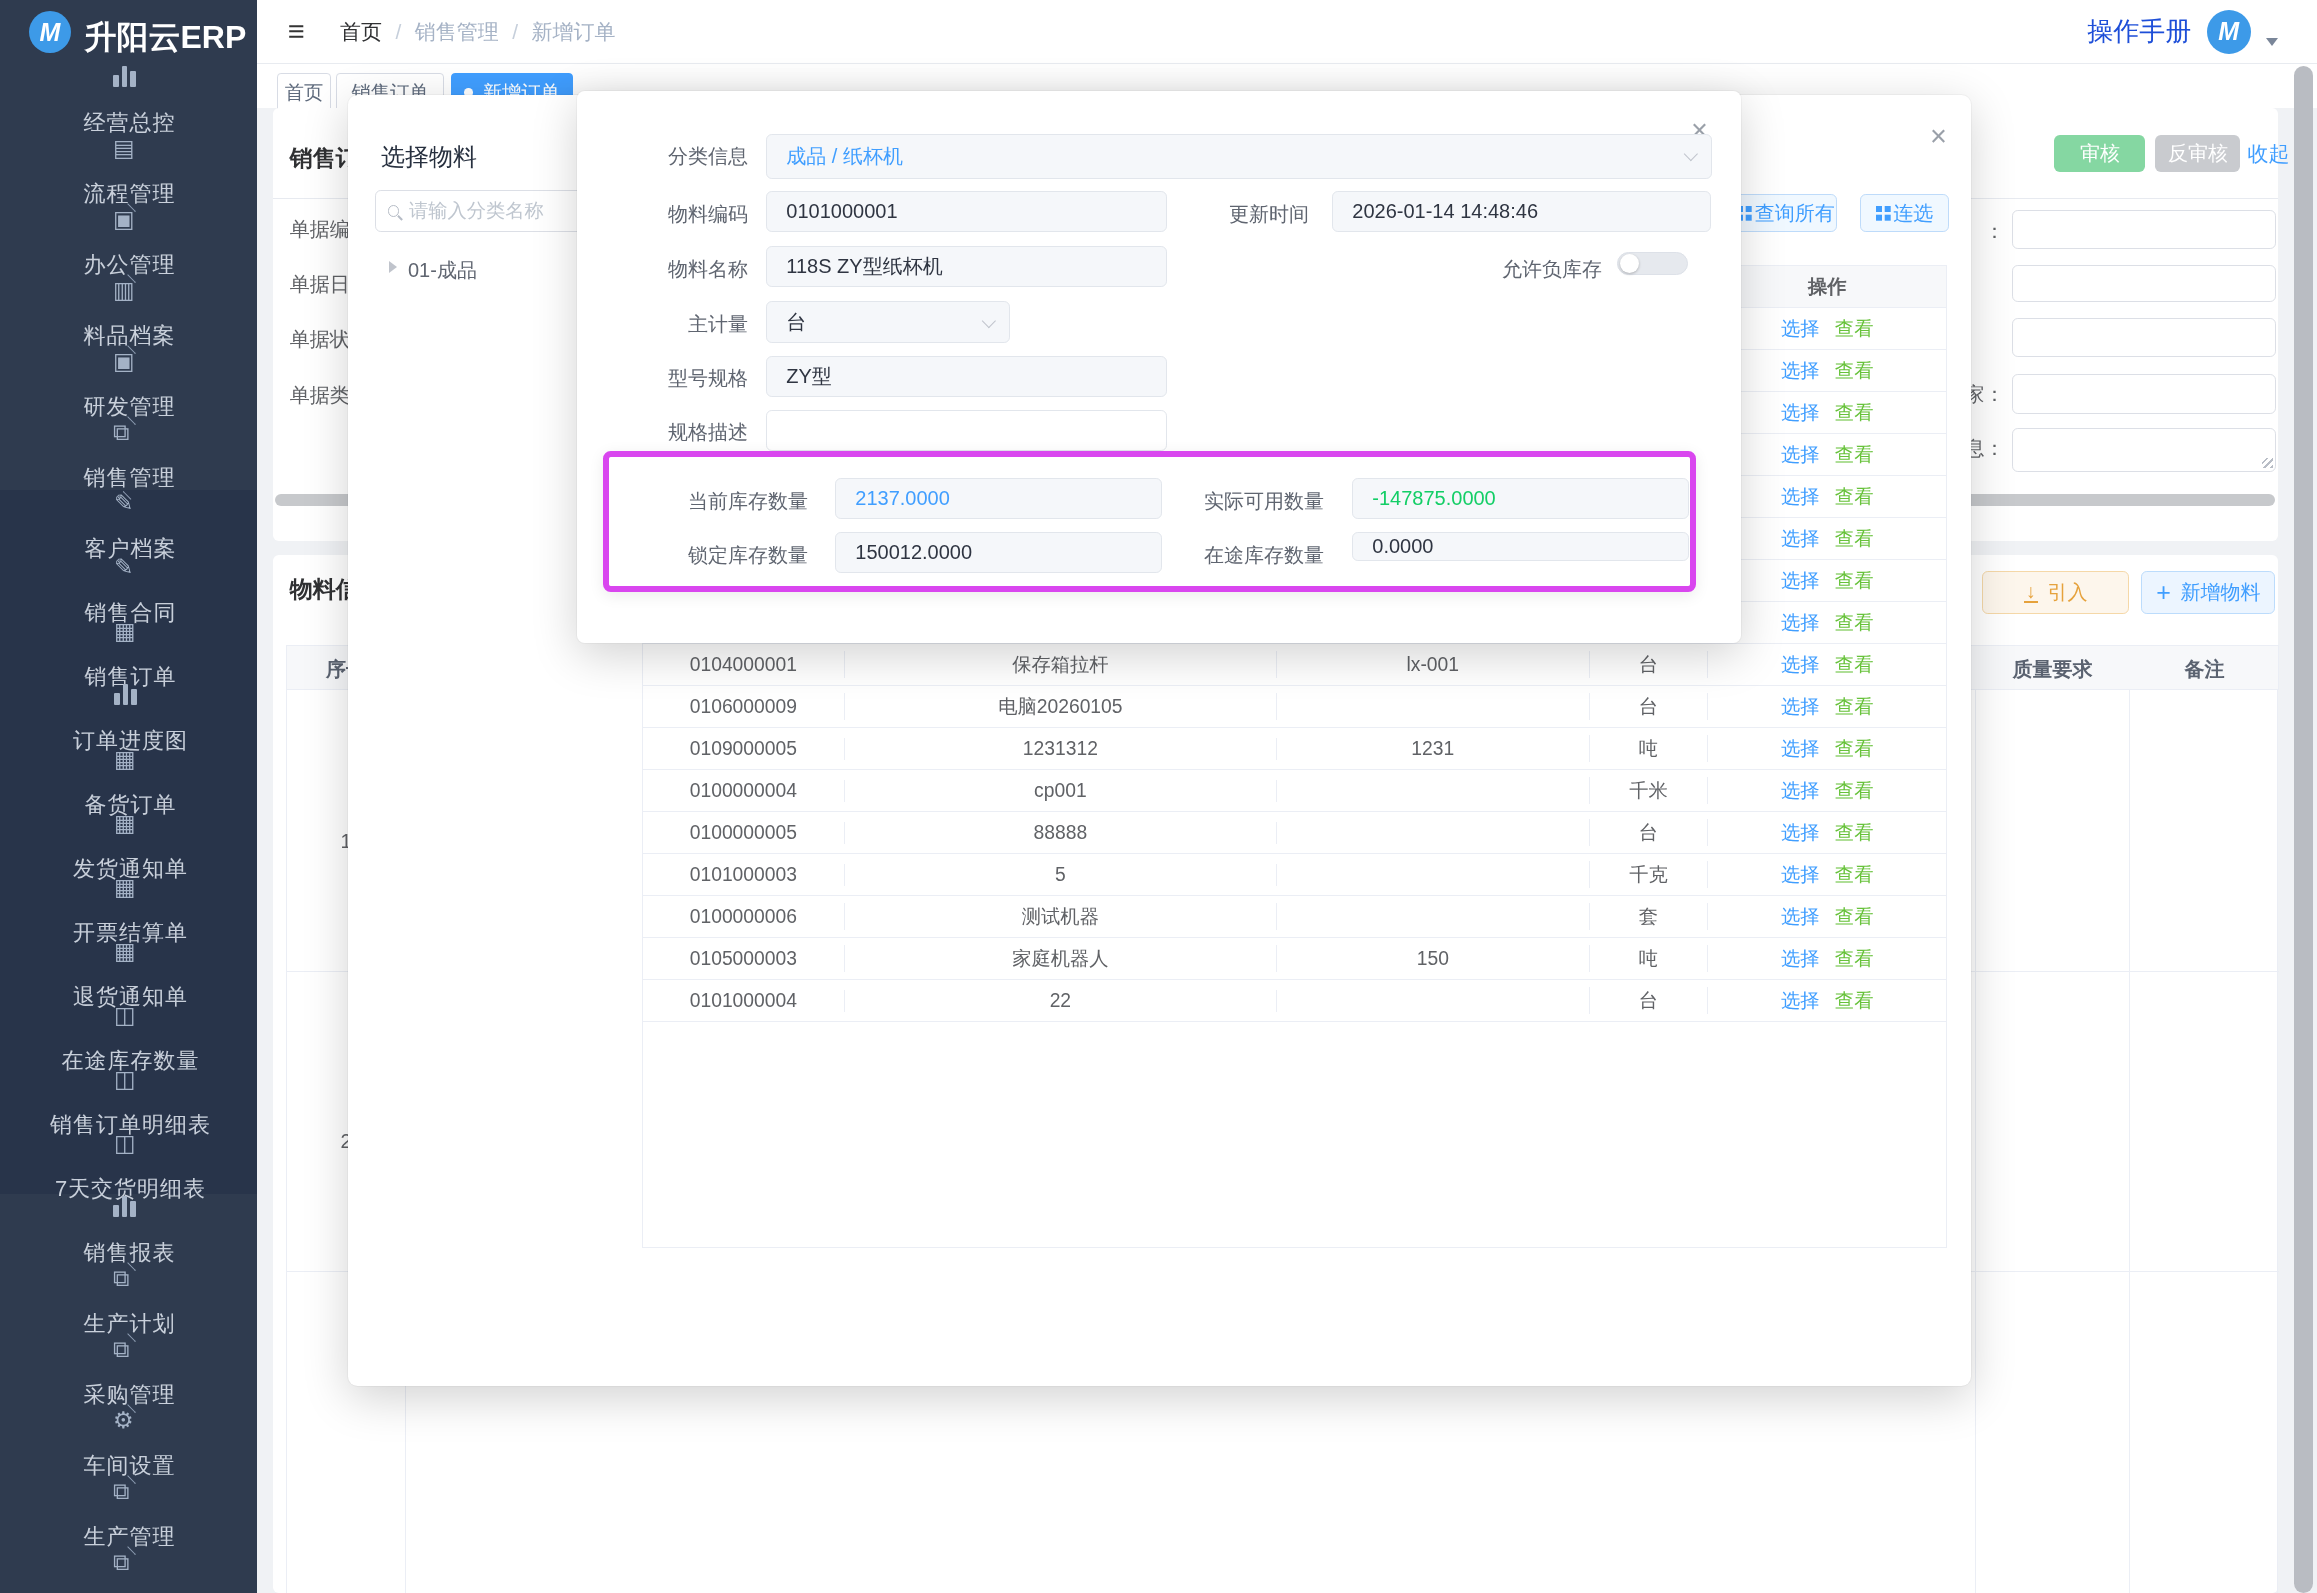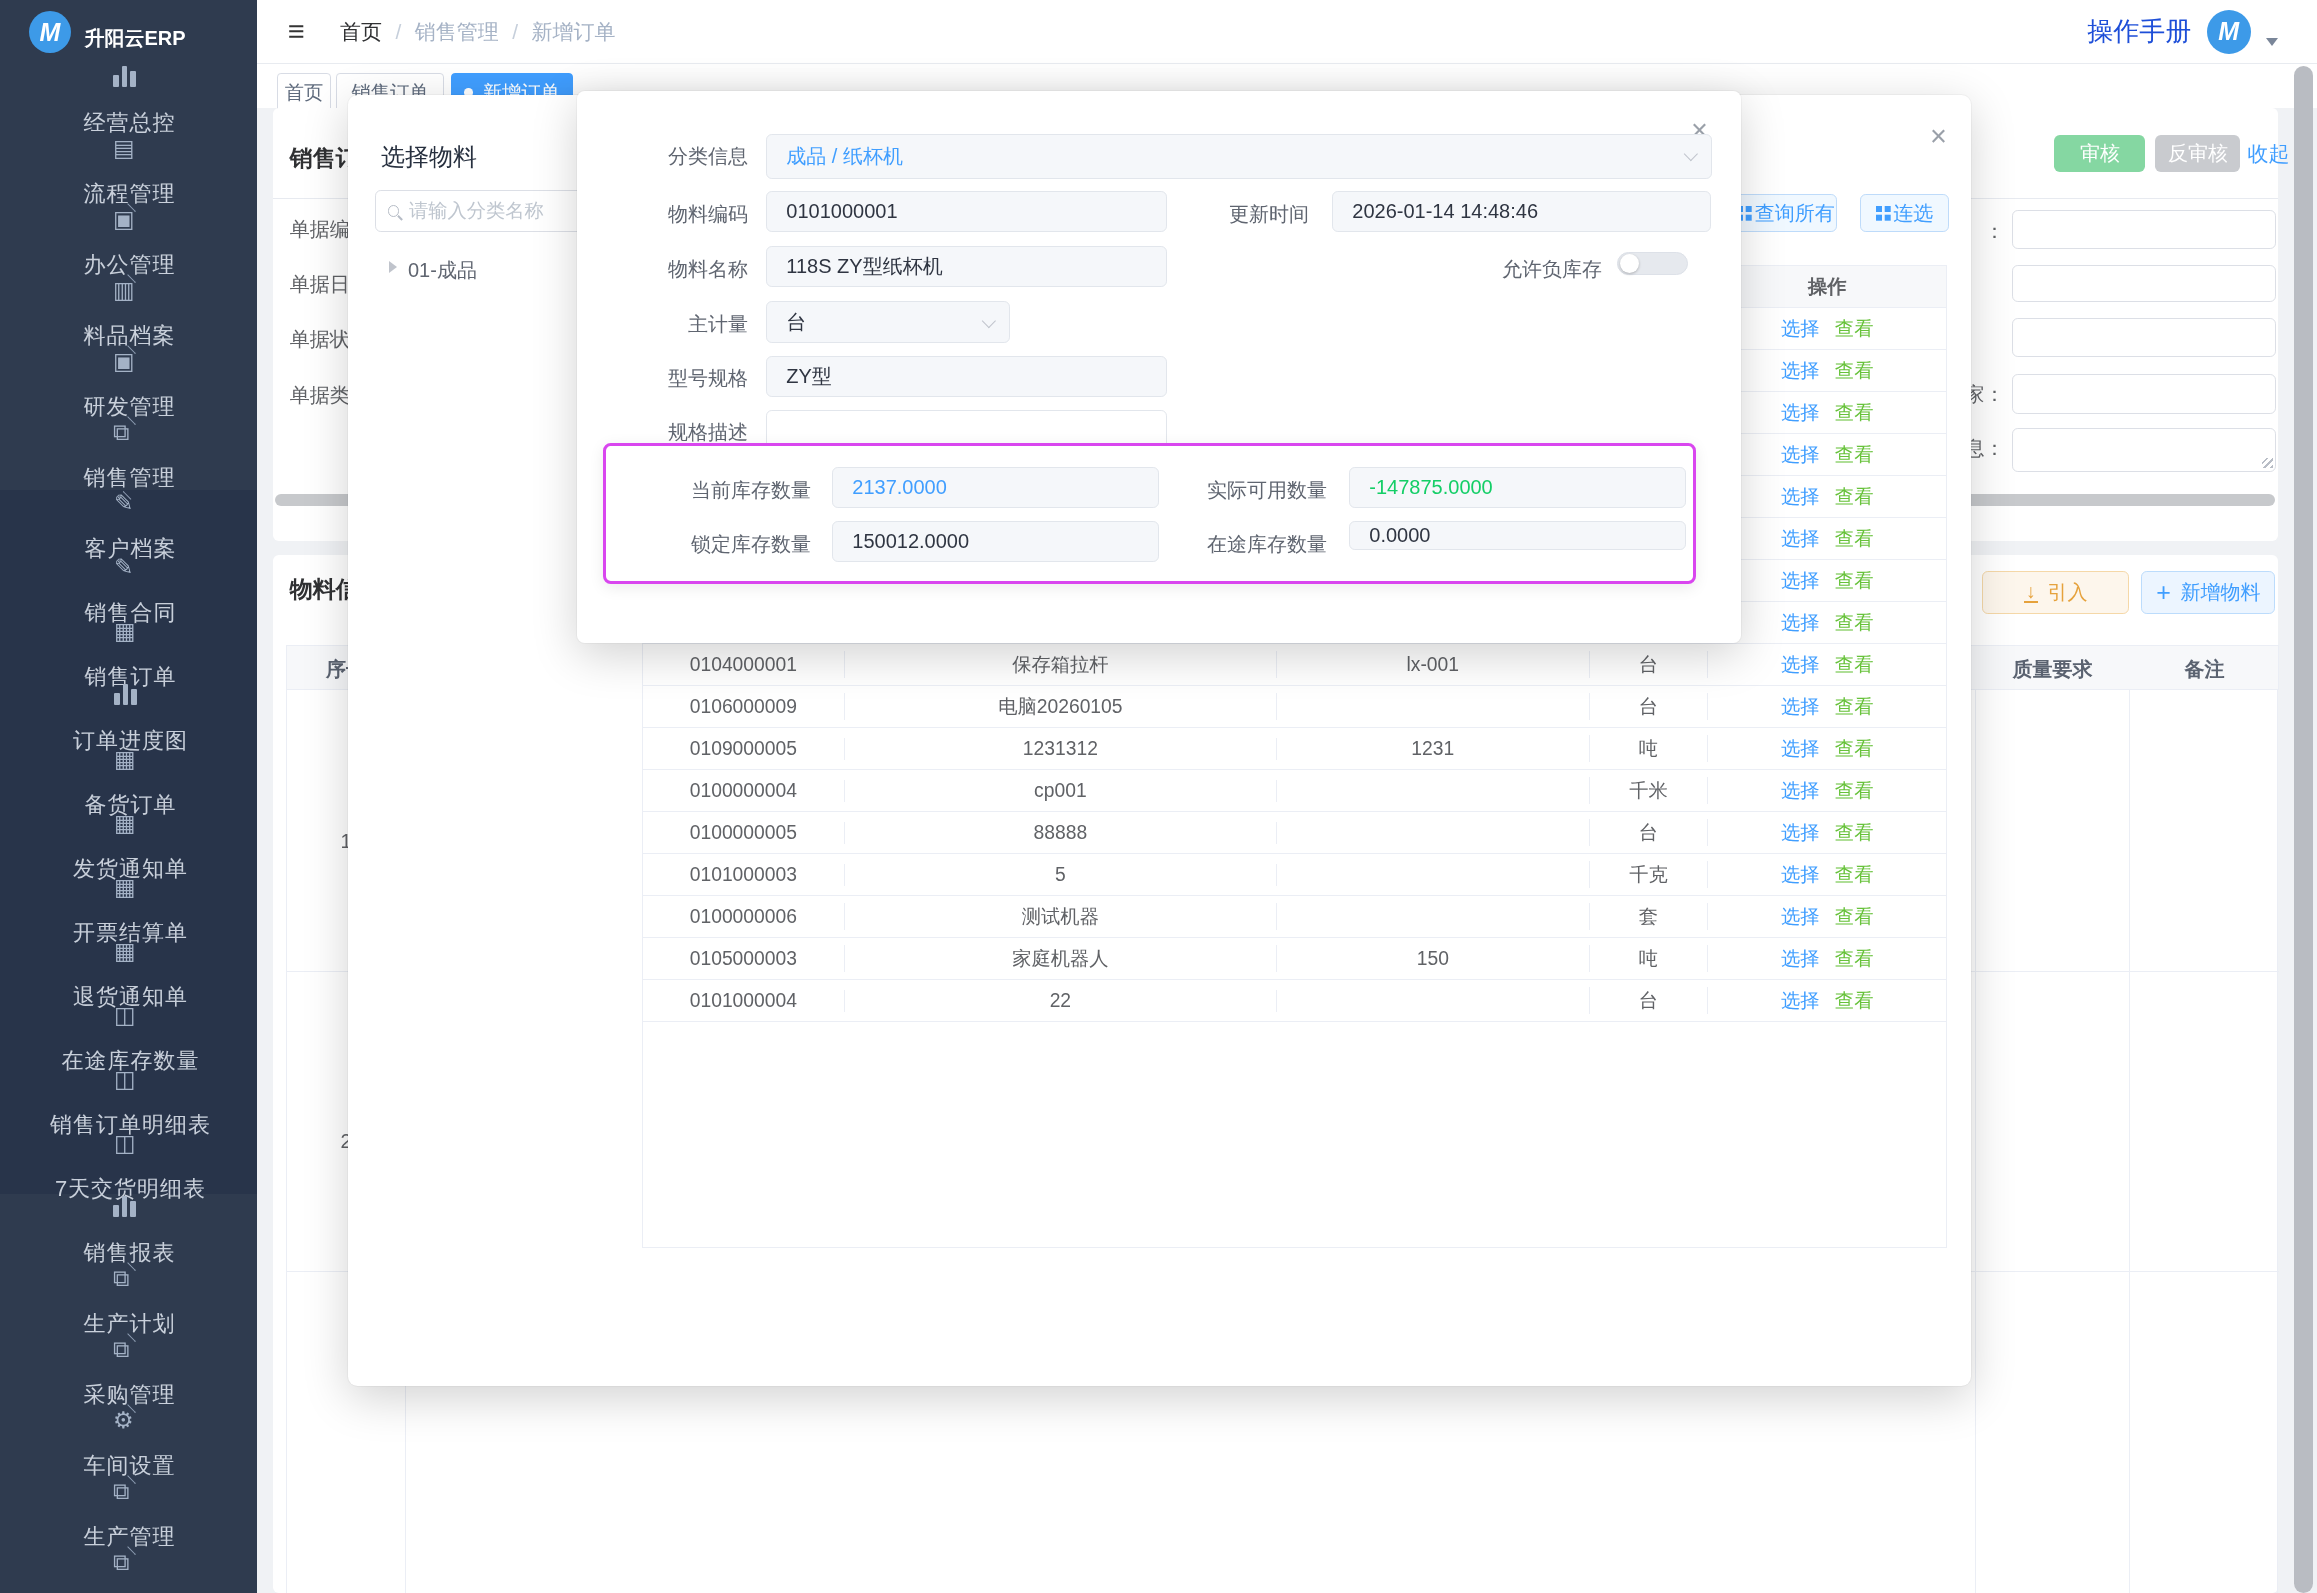--- a/index.html
+++ b/index.html
@@ -4,21 +4,21 @@
 <style>
   * { margin:0; padding:0; box-sizing:border-box; }
   html,body { width:2317px; height:1593px; overflow:hidden; }
   body { font-family:"Liberation Sans","DejaVu Sans",sans-serif; color:#303133; background:#f0f2f5; }
   #app { position:relative; width:2317px; height:1593px; }
 
   
   #sidebar { position:absolute; left:0; top:0; width:257px; height:1593px; background:#2f3b4f; z-index:5; }
   #logo { height:64px; display:flex; align-items:center; padding-left:29px; gap:13.5px; }
   .logo-badge { width:42px; height:42px; border-radius:50%; background:#3d9ae8; color:#fff; display:flex; align-items:center; justify-content:center; font-size:25px; font-weight:bold; font-style:italic; }
-  .logo-text { color:#fff; font-size:20px; font-weight:bold;margin-top:12px; }
+  .logo-text { color:#fff; font-size:32px; font-weight:bold;margin-top:12px; }
   .side-item { height:71px; display:flex; align-items:center; padding:0 27px 0 29px; color:rgba(235,242,250,.82); font-size:22px; cursor:pointer;flex-direction:column; }
   .side-item.sub { height:64px; background:#28344a; padding-left:31px; }
   .side-item .mi { width:33px; font-size:23px; color:#a4b2c6; flex:0 0 44px; font-style:normal; }
   .side-item .lbl { flex:1; letter-spacing:1px; }
   .bars { display:inline-flex; align-items:flex-end; gap:2.9px; height:23px; }
   .bars i { width:5.8px; background:#a4b2c6; border-radius:1px; }
   .bars i:nth-child(1){height:11.6px} .bars i:nth-child(2){height:21px} .bars i:nth-child(3){height:16.4px}
   .chev { width:10.6px; height:10.6px; border-right:1.9px solid #8d9cb2; border-bottom:1.9px solid #8d9cb2; display:inline-block; }
   .chev.down { transform:rotate(45deg) translateY(-2.9px); }
   .chev.up { transform:rotate(-135deg) translateY(-2.9px); }
@@ -92,21 +92,21 @@
   .lnk-view { color:#67c23a; cursor:pointer; }
 
   
   .d-label { position:absolute; font-size:20px; color:#5f6570; text-align:right; white-space:nowrap; }
   .d-field { position:absolute; background:#f5f7fa; border:1px solid #e2e6ec; border-radius:5.8px; font-size:20px; color:#2f3542; display:flex; align-items:center; padding:0 19.3px; white-space:nowrap;margin-left:8px; }
   .d-field .sel-chev { position:absolute; right:15.4px; width:9.7px; height:9.7px; border-right:1.9px solid #c0c4cc; border-bottom:1.9px solid #c0c4cc; transform:rotate(45deg); top:13.5px; }
   .blue-val { color:#409eff; }
   .green-val { color:#13ce66; }
   .toggle { position:absolute; width:71px; height:23px; border-radius:12.6px; background:#e6e9ee; border:1px solid #dde1e8; cursor:pointer; }
   .toggle .knob { position:absolute; left:1.9px; top:1px; width:19.3px; height:19.3px; border-radius:50%; background:#fff; box-shadow:0 1px 2.9px rgba(0,0,0,.25); }
-  #inv-card { position:absolute; left:26px; top:352px; width:1093px; height:141px; background:#fff; border:3px solid #d946ef; border-radius:7.7px; box-shadow:0 3.9px 15.4px rgba(0,0,0,.08); }
+  #inv-card { position:absolute; left:26px; top:360px; width:1093px; height:141px; background:#fff; border:6px solid #d946ef; border-radius:7.7px; box-shadow:0 3.9px 15.4px rgba(0,0,0,.08); }
 </style>
 </head>
 <body>
 
 <div id="app">
 
   <aside id="sidebar">
     <div id="logo">
       <div class="logo-badge">M</div>
       <div class="logo-text">升阳云ERP</div>

